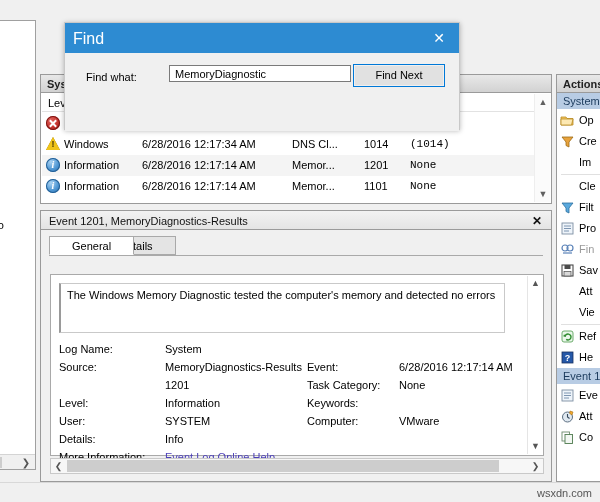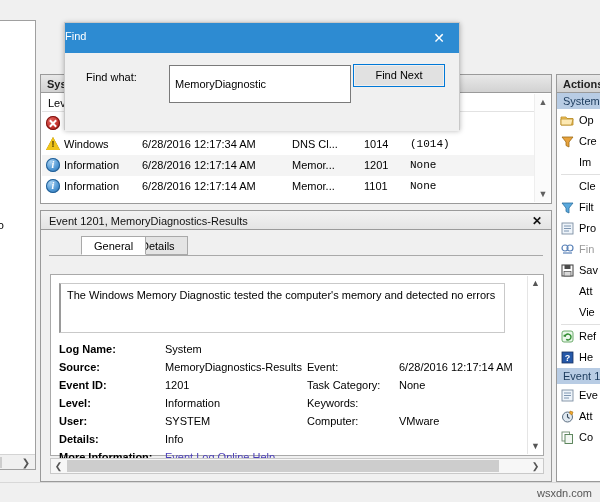--- a/index.html
+++ b/index.html
@@ -130,42 +130,41 @@
     position:absolute;right:6px;top:2px;width:16px;height:16px;
     text-align:center;line-height:16px;font-size:12px;font-weight:bold;color:#111;
   }
   .details-body{
     position:absolute;left:0;top:20px;width:512px;height:252px;
     background:#f0f0f0;border:1px solid #9a9a9a;border-top:none;box-sizing:border-box;
     padding:6px 8px 0 8px;
   }
   .tabstrip{position:relative;height:19px;border-bottom:1px solid #a9a9a9;}
   .tab{
-    position:absolute;top:0;height:19px;line-height:18px;padding:0 12px;
+    position:absolute;top:0;height:19px;line-height:18px;padding:0 22px;
     font-size:11px;color:#000;border:1px solid #a9a9a9;box-sizing:border-box;
     background:#e4e4e4;
-    margin-left:32px;
   }
   .tab.active{background:#ffffff;border-bottom:1px solid #ffffff;z-index:2;}
   .tab.t1{left:0;}
   .tab.t2{left:47px;}
   .tabpanel{
     position:absolute;left:9px;top:44px;width:494px;height:182px;
     background:#ffffff;border:1px solid #a9a9a9;box-sizing:border-box;
   }
   .msgbox{
     position:absolute;left:8px;top:8px;width:446px;height:50px;
     border-left:2px solid #9a9a9a;border-top:1px solid #c9c9c9;
     border-right:1px solid #c9c9c9;border-bottom:1px solid #c9c9c9;
     box-sizing:border-box;padding:5px 6px;font-size:11px;color:#000;
     background:#ffffff;white-space:nowrap;overflow:hidden;
   }
   .fields{position:absolute;left:8px;top:68px;width:462px;}
   .frow{position:relative;height:18px;font-size:11px;white-space:nowrap;}
-  .fl{position:absolute;left:0;width:106px;color:#000;font-weight:bold;}
+  .fl{position:absolute;left:0;width:106px;color:#000;}
   .fv{position:absolute;left:106px;width:140px;color:#000;overflow:hidden;}
   .fl2{position:absolute;left:248px;width:92px;color:#000;}
   .fv2{position:absolute;left:340px;width:160px;color:#000;overflow:hidden;}
   .link{color:#4b3fb8;text-decoration:underline;}
   .panel-vscroll{
     position:absolute;right:1px;top:1px;width:15px;bottom:1px;
     background:#ffffff;border-left:1px solid #e5e5e5;box-sizing:border-box;
   }
   .panel-vscroll .up,.panel-vscroll .dn{
     position:absolute;left:0;width:15px;height:15px;text-align:center;line-height:15px;
@@ -211,30 +210,30 @@
   .find{
     position:absolute;left:64px;top:22px;width:396px;height:108px;
     background:#f0f0f0;border:1px solid #c8c8c8;box-sizing:border-box;
     box-shadow:0 1px 5px rgba(0,0,0,.28);
   }
   .find-title{
     position:absolute;left:0;top:0;width:100%;height:30px;
     background:#2d8bd2;color:#ffffff;
   }
   .find-title .t{
-    position:absolute;left:0;top:7px;font-size:11px;color:#ffffff;white-space:nowrap;
+    position:absolute;left:8px;top:7px;font-size:16px;color:#ffffff;white-space:nowrap;
   }
   .find-close{
     position:absolute;right:0;top:0;width:40px;height:30px;
     text-align:center;line-height:30px;font-size:14px;color:#ffffff;
   }
   .find-body{position:absolute;left:0;top:30px;width:100%;height:78px;background:#f0f0f0;}
   .find-label{position:absolute;left:21px;top:18px;font-size:11px;color:#000;white-space:nowrap;}
   .find-input{
-    position:absolute;left:104px;top:12px;width:182px;height:38px;
+    position:absolute;left:104px;top:12px;width:182px;height:17px;
     background:#ffffff;border:1px solid #7a7a7a;box-sizing:border-box;
     font-family:"Liberation Sans", sans-serif;font-size:11px;color:#000;
     padding:0 5px;outline:none;
   }
   .btn{
     position:absolute;right:14px;width:92px;height:23px;
     background:#e1e1e1;border:1px solid #adadad;box-sizing:border-box;
     font-family:"Liberation Sans", sans-serif;font-size:11px;color:#000;
     text-align:center;line-height:21px;margin-left:8px;
   }
@@ -346,21 +345,20 @@
                   <span class="fl">Log Name:</span>
                   <span class="fv">System</span>
                 </div>
                 <div class="frow">
                   <span class="fl">Source:</span>
                   <span class="fv">MemoryDiagnostics-Results</span>
                   <span class="fl2">Event:</span>
                   <span class="fv2">6/28/2016 12:17:14 AM</span>
                 </div>
                 <div class="frow">
-                  <span class="fl">Event ID:</span>
                   <span class="fv">1201</span>
                   <span class="fl2">Task Category:</span>
                   <span class="fv2">None</span>
                 </div>
                 <div class="frow">
                   <span class="fl">Level:</span>
                   <span class="fv">Information</span>
                   <span class="fl2">Keywords:</span>
                   <span class="fv2"></span>
                 </div>

